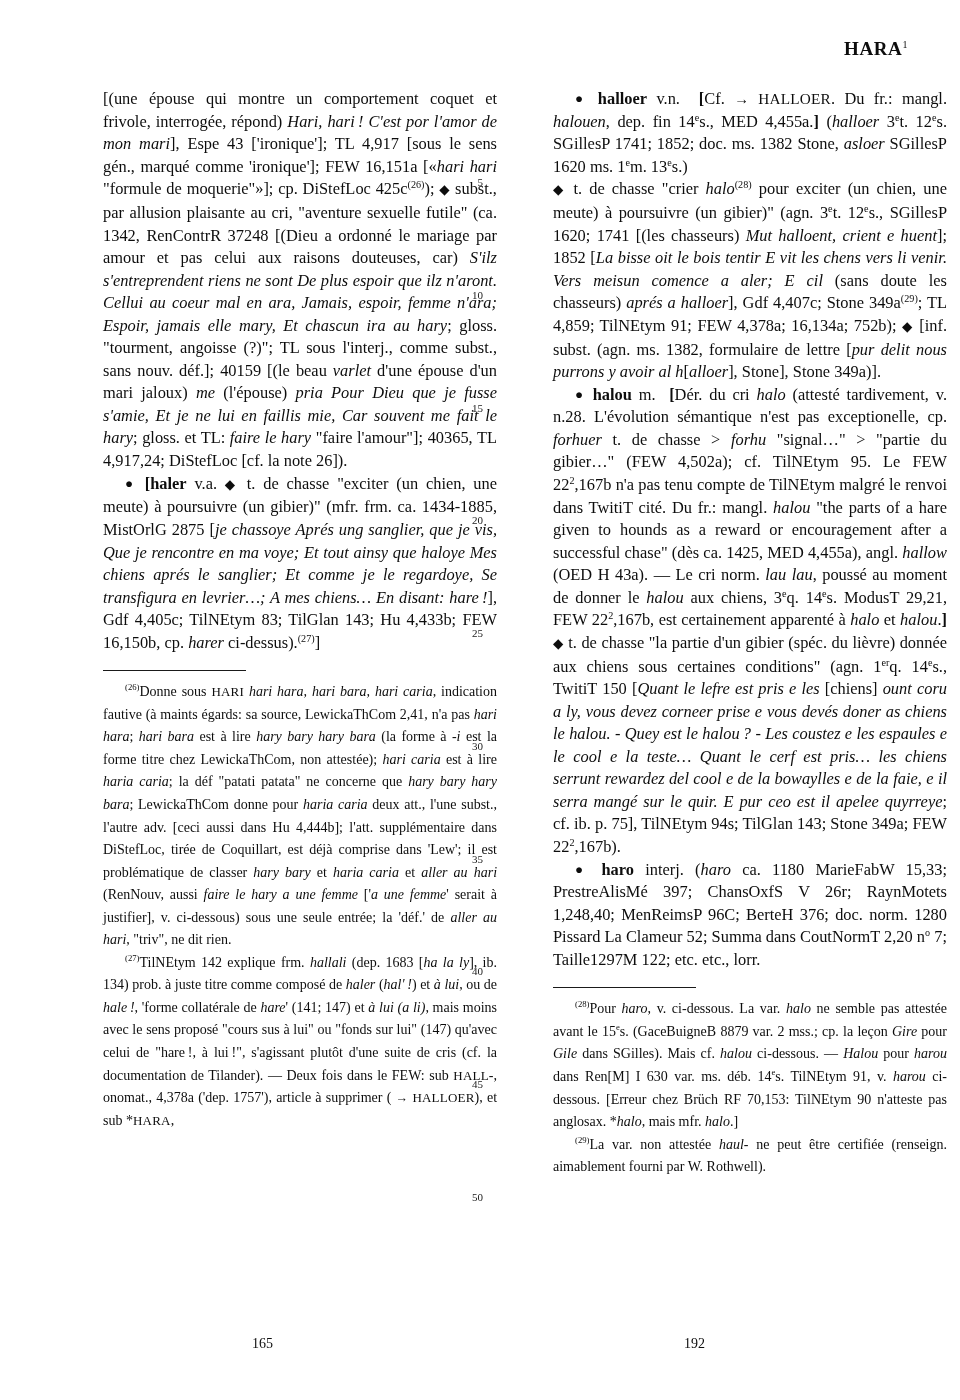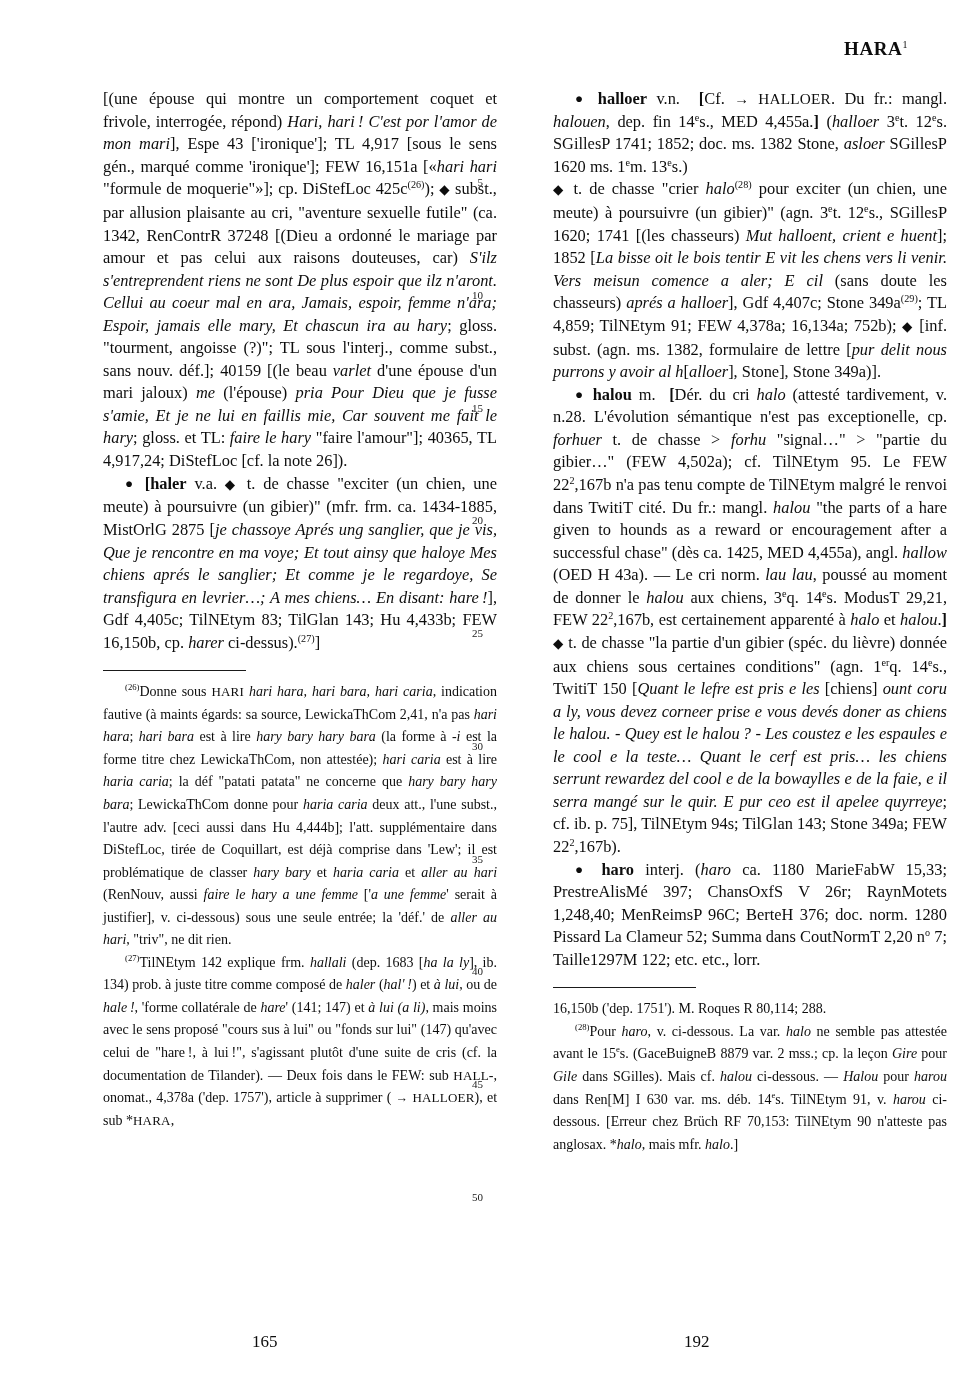--- a/index.html
+++ b/index.html
@@ -114,21 +114,21 @@
   .linenums span {
     position: absolute;
     right: 0;
     display: block;
   }
 
   
   .folio {
     position: absolute;
     bottom: 48px;
-    font-size: 17px;
+    font-size: 14px;
   }
   .folio-left  { left: 252px; }
   .folio-right { left: 684px; }
 </style>
 </head>
 <body>
 
 <div class="page">
 
   <div class="runhead">
@@ -157,22 +157,22 @@
 
       <p><span class="diamond">◆</span> t. de chasse "crier <i>halo</i><sup>(28)</sup> pour exciter (un chien, une meute) à poursuivre (un gibier)" (agn. 3<sup>e</sup>t. 12<sup>e</sup>s., SGillesP 1620; 1741 [(les chasseurs) <i>Mut halloent, crient e huent</i>]; 1852 [<i>La bisse oit le bois tentir E vit les chens vers li venir. Vers meisun comence a aler; E cil</i> (sans doute les chasseurs) <i>aprés a halloer</i>], Gdf 4,407c; Stone 349a<sup>(29)</sup>; TL 4,859; TilNEtym 91; FEW 4,378a; 16,134a; 752b); <span class="diamond">◆</span> [inf. subst. (agn. ms. 1382, formulaire de lettre [<i>pur delit nous purrons y avoir al h</i>[<i>alloer</i>], Stone], Stone 349a)].</p>
 
       <p class="indent"><span class="bullet">●</span> <b>halou</b> m.&nbsp; <b>[</b>Dér. du cri <i>halo</i> (attesté tardivement, v. n.28. L'évolution sémantique n'est pas exceptionelle, cp. <i>forhuer</i> t. de chasse &gt; <i>forhu</i> "signal…" &gt; "partie du gibier…" (FEW 4,502a); cf. TilNEtym 95. Le FEW 22<sup>2</sup>,167b n'a pas tenu compte de TilNEtym malgré le renvoi dans TwitiT cité. Du fr.: mangl. <i>halou</i> "the parts of a hare given to hounds as a reward or encouragement after a successful chase" (dès ca. 1425, MED 4,455a), angl. <i>hallow</i> (OED H 43a). — Le cri norm. <i>lau lau</i>, poussé au moment de donner le <i>halou</i> aux chiens, 3<sup>e</sup>q. 14<sup>e</sup>s. ModusT 29,21, FEW 22<sup>2</sup>,167b, est certainement apparenté à <i>halo</i> et <i>halou</i>.<b>]</b> <span class="diamond">◆</span> t. de chasse "la partie d'un gibier (spéc. du lièvre) donnée aux chiens sous certaines conditions" (agn. 1<sup>er</sup>q. 14<sup>e</sup>s., TwitiT 150 [<i>Quant le lefre est pris e les</i> [chiens] <i>ount coru a ly, vous devez corneer prise e vous devés doner as chiens le halou. - Quey est le halou ? - Les coustez e les espaules e le cool e la teste… Quant le cerf est pris… les chiens serrunt rewardez del cool e de la bowaylles e de la faie, e il serra mangé sur le quir. E pur ceo est il apelee quyrreye</i>; cf. ib. p. 75], TilNEtym 94s; TilGlan 143; Stone 349a; FEW 22<sup>2</sup>,167b).</p>
 
       <p class="indent"><span class="bullet">●</span> <b>haro</b> interj. (<i>haro</i> ca. 1180 MarieFabW 15,33; PrestreAlisMé 397; ChansOxfS V 26r; RaynMotets 1,248,40; MenReimsP 96C; BerteH 376; doc. norm. 1280 Pissard La Clameur 52; Summa dans CoutNormT 2,20 n<sup>o</sup> 7; Taille1297M 122; etc. etc., lorr.</p>
 
       <div class="fn-rule"></div>
 
       <div class="footnotes">
-        <p style="text-indent:0">16,150b ('dep. 1751'). M. Roques R 80,114; 288.</p>
         <p><sup>(28)</sup>Pour <i>haro</i>, v. ci-dessous. La var. <i>halo</i> ne semble pas attestée avant le 15<sup>e</sup>s. (GaceBuigneB 8879 var. 2 mss.; cp. la leçon <i>Gire</i> pour <i>Gile</i> dans SGilles). Mais cf. <i>halou</i> ci-dessous. — <i>Halou</i> pour <i>harou</i> dans Ren[M] I 630 var. ms. déb. 14<sup>e</sup>s. TilNEtym 91, v. <i>harou</i> ci-dessous. [Erreur chez Brüch RF 70,153: TilNEtym 90 n'atteste pas anglosax. *<i>halo</i>, mais mfr. <i>halo</i>.]</p>
+        <p><sup>(29)</sup>La var. non attestée <i>haul</i>- ne peut être certifiée (renseign. aimablement fourni par W. Rothwell).</p>
       </div>
     </div>
   </div>
 
   <div class="linenums">
       <span style="top: 94.2px;">5</span>
       <span style="top: 206.95px;">10</span>
       <span style="top: 319.7px;">15</span>
       <span style="top: 432.45px;">20</span>
       <span style="top: 545.2px;">25</span>

